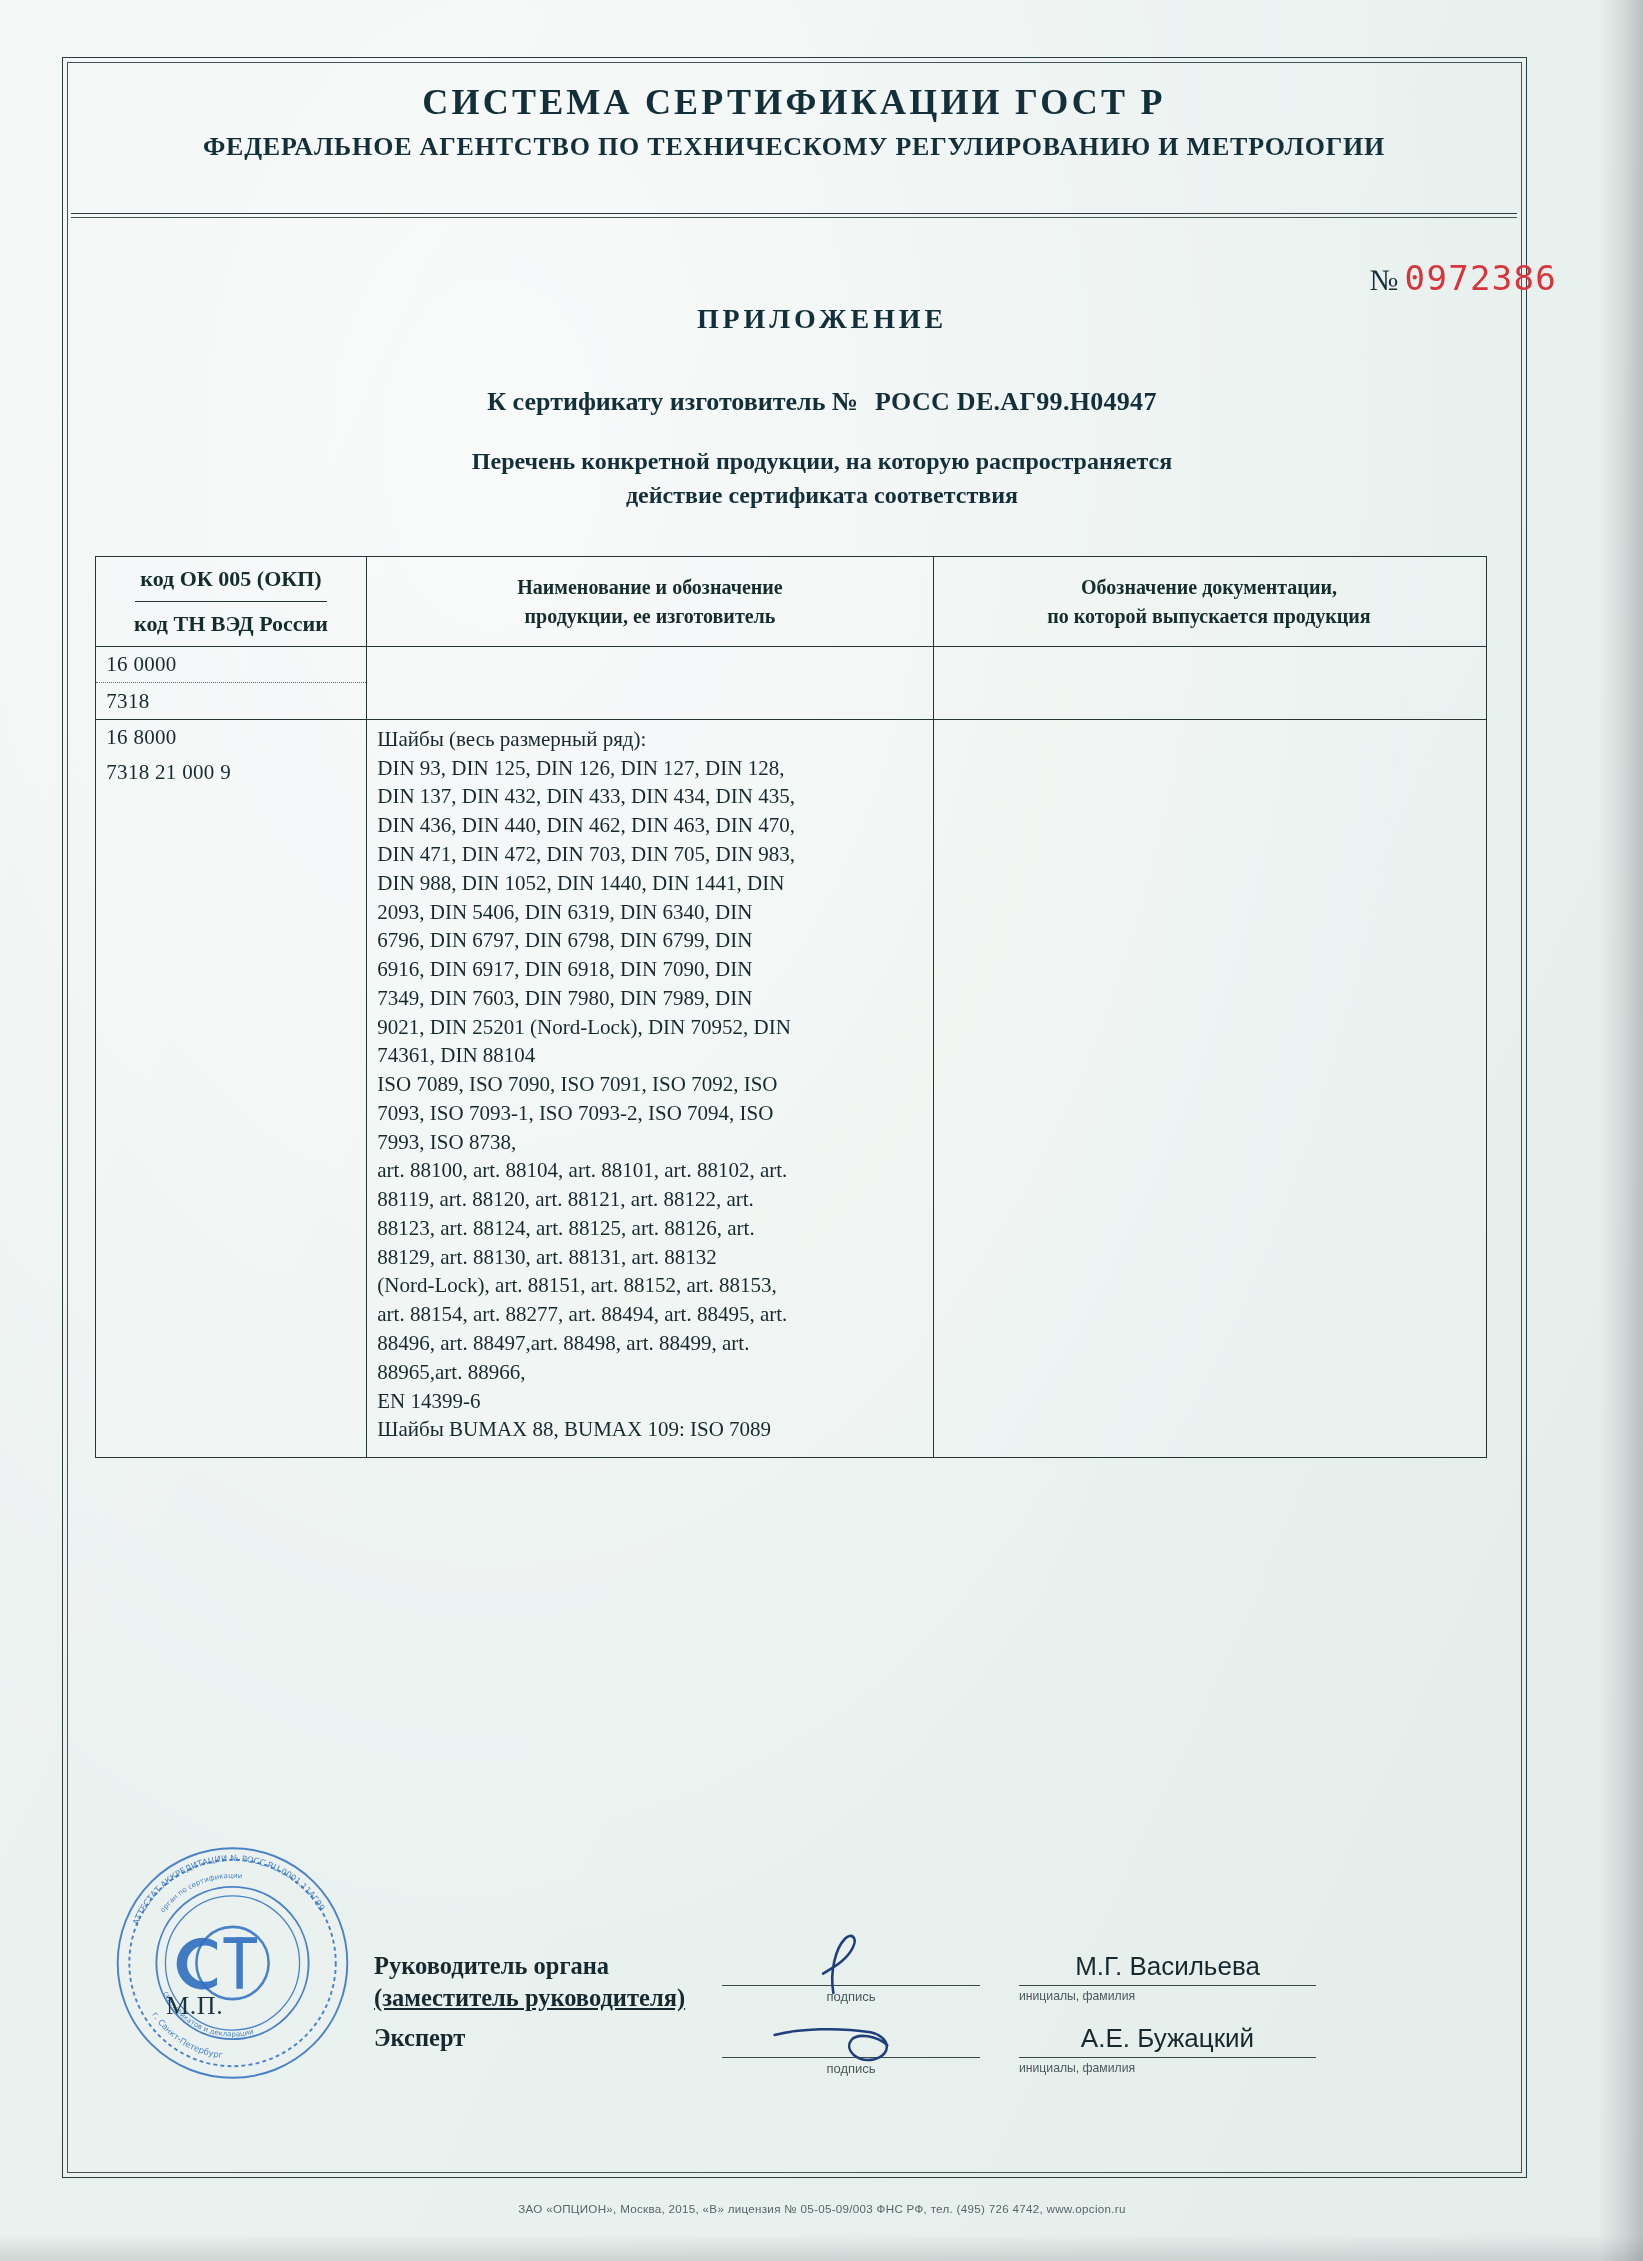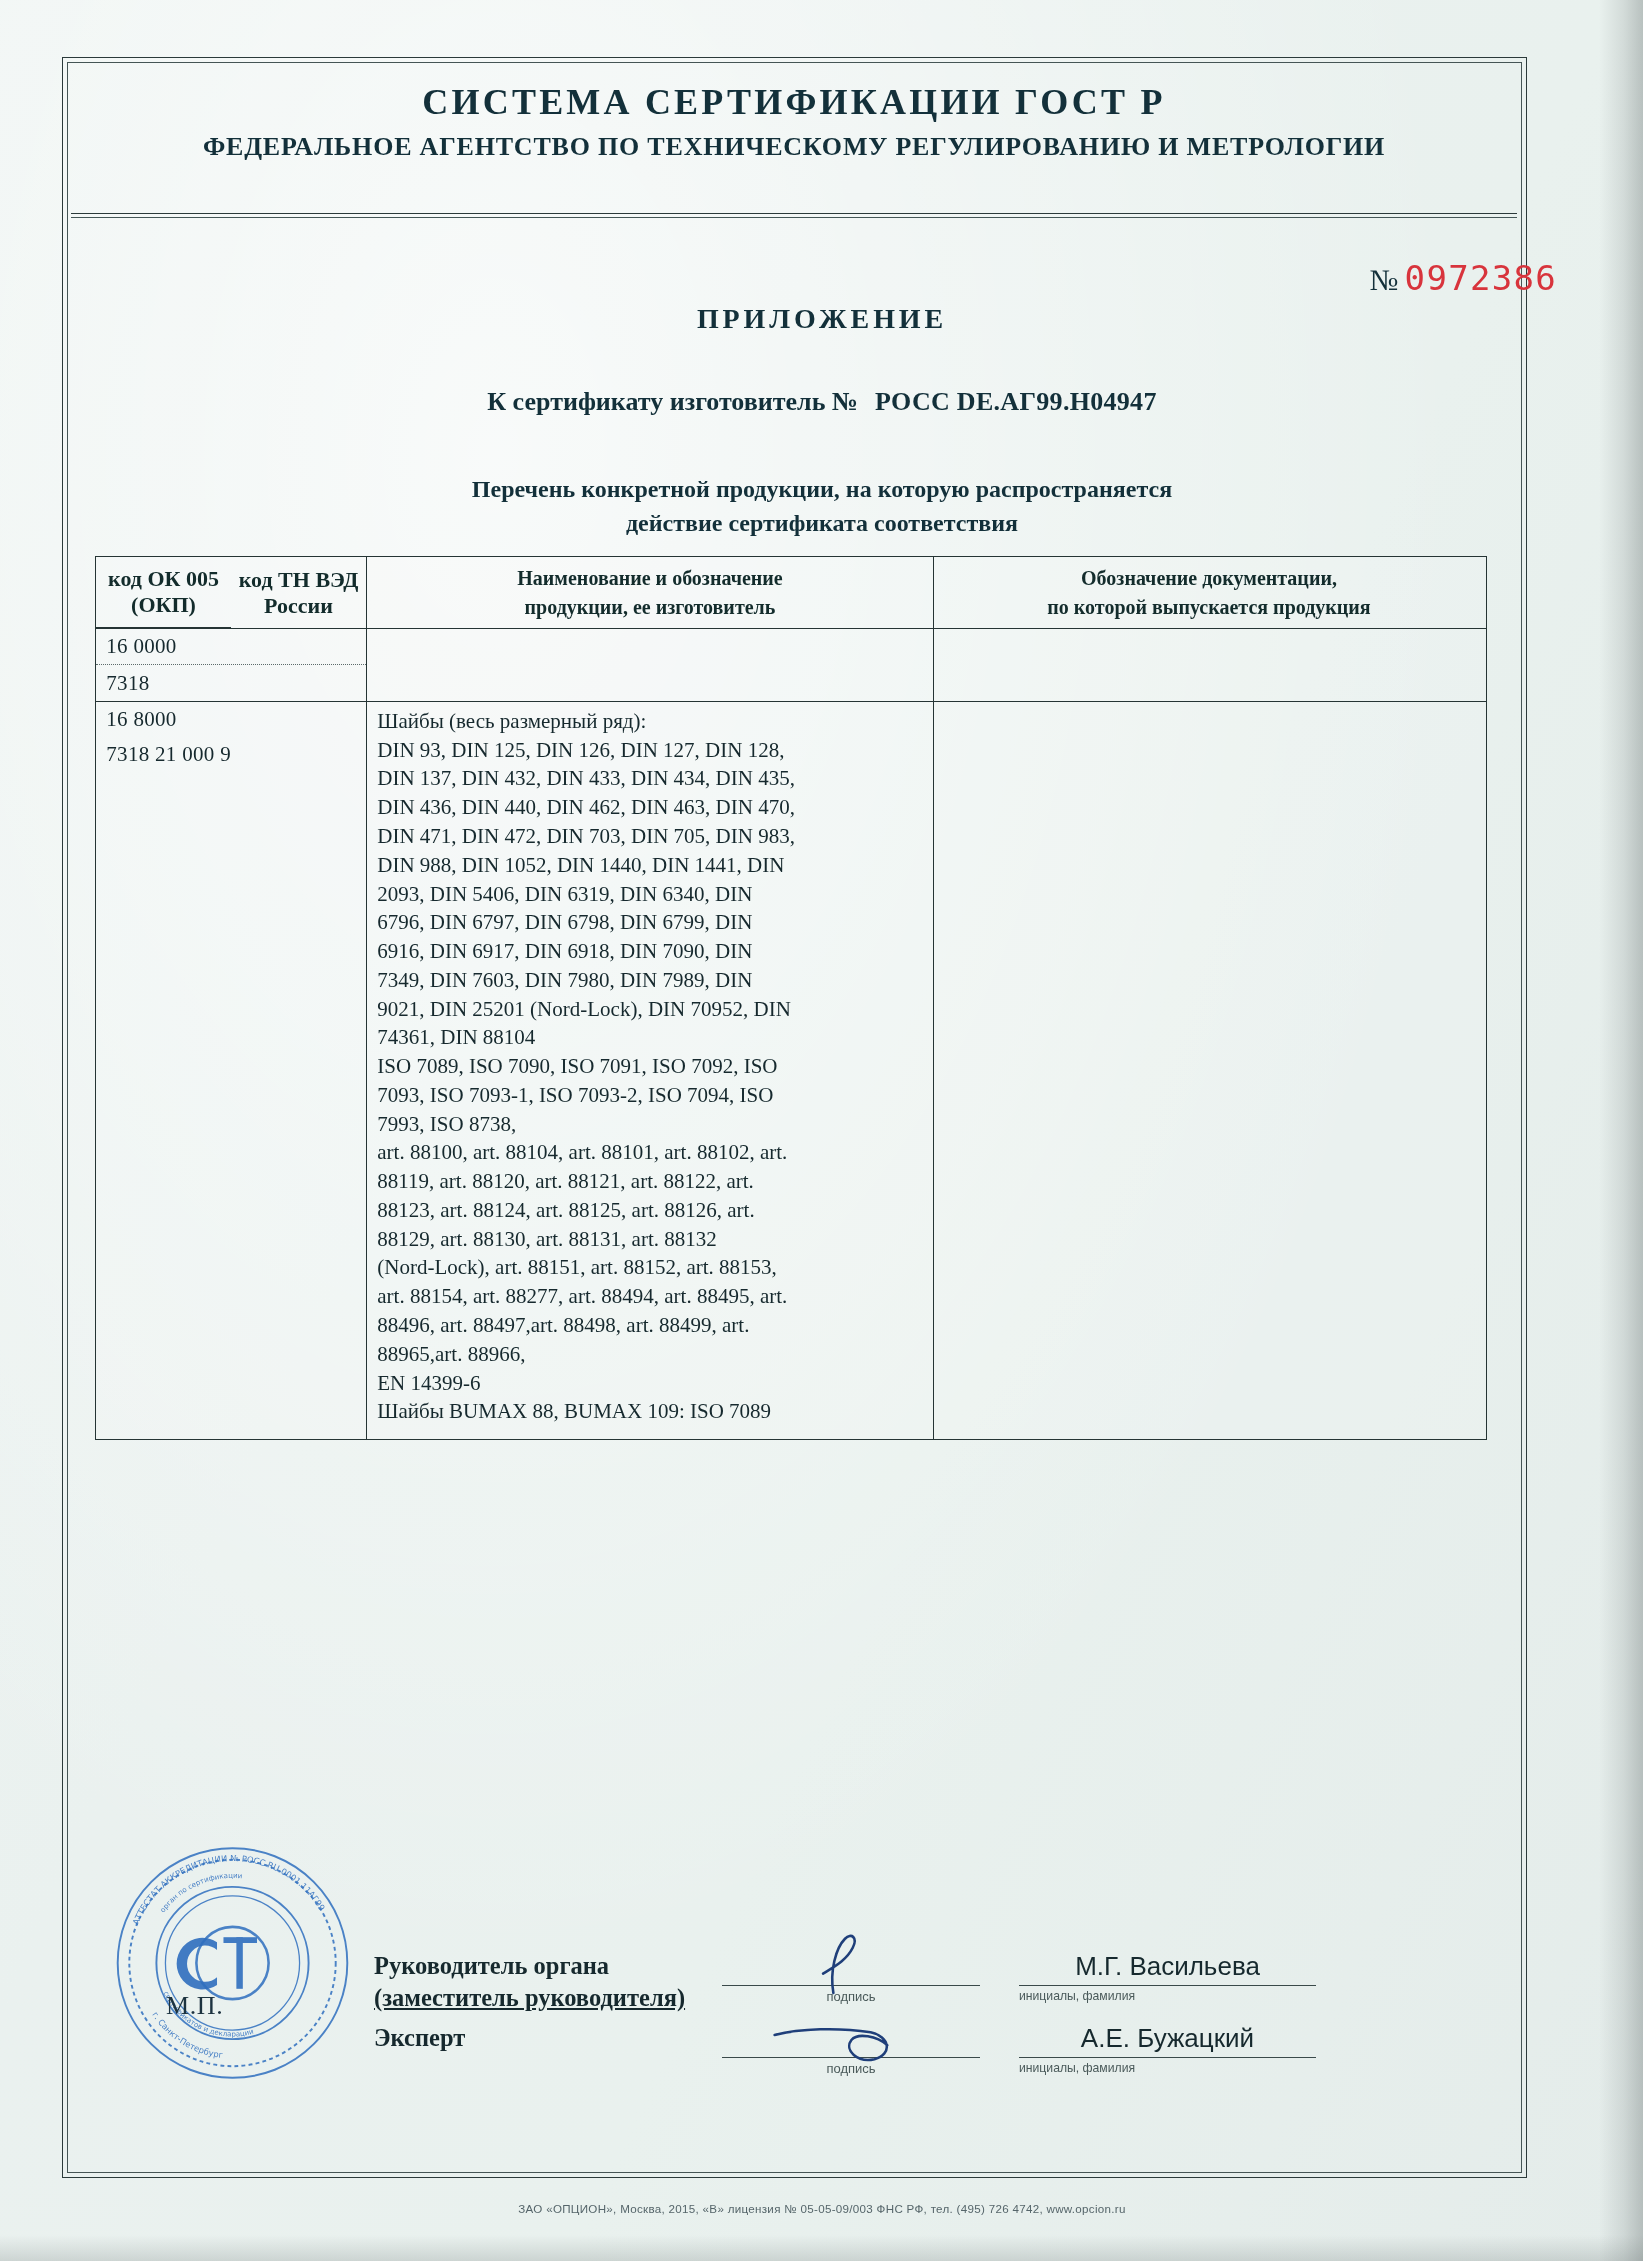--- a/index.html
+++ b/index.html
@@ -146,21 +146,21 @@
   }
   .cert-ref .cert-no {
     font-weight: bold;
     margin-left: 17px;
     letter-spacing: 0.3px;
   }
 
   .scope {
     position: absolute;
     left: 0;
-    top: 472px;
+    top: 444px;
     width: 1644px;
     text-align: center;
     font-size: 24px;
     font-weight: bold;
     color: #13303a;
     line-height: 1.42;
   }
 
   
   .table {
@@ -182,21 +182,21 @@
     padding: 6.4px 9px;
   }
   .tcell:last-child { border-right: none; }
   .c1 { width: 271px; }
   .c2 { width: 567px; }
   .c3 { width: 550px; }
 
   .head-row { border-bottom: 1.9px solid #253434; }
   .head-c1 {
     display: flex;
-    flex-direction: row;
+    flex-direction: column;
     justify-content: stretch;
     padding: 0;
     align-items: center;
   }
   .head-c1 .sub {
     flex: 1;
     display: flex;
     align-items: center;
     justify-content: center;
     font-size: 22px;

